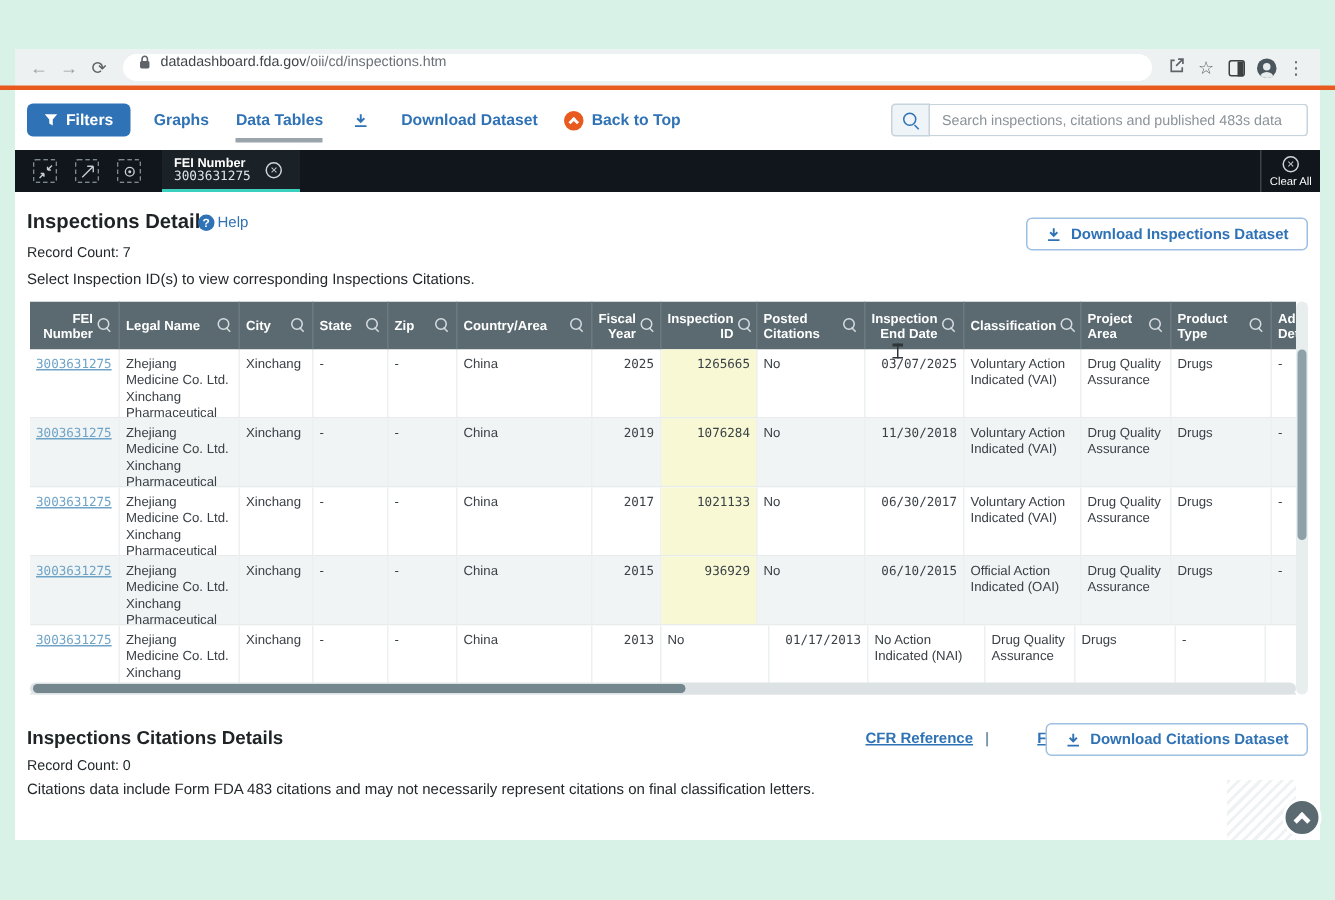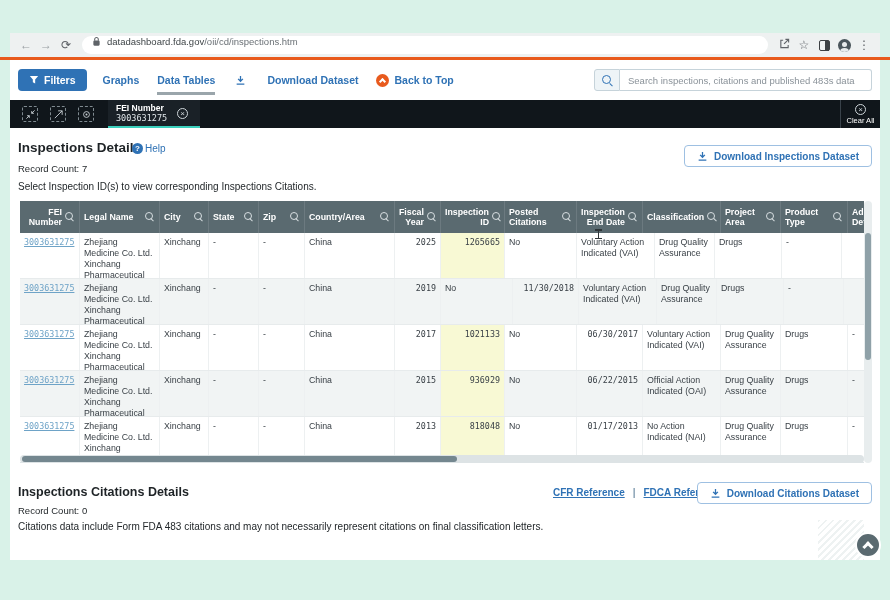--- a/index.html
+++ b/index.html
@@ -94,21 +94,21 @@
 
   
   .ibeam{ position:absolute; left:585px; top:196px; width:7px; height:10px; z-index:6; }
   .ibeam::before{ content:''; position:absolute; top:0; left:0; right:0; height:1.5px; background:#2f3538; }
   .ibeam::after{ content:''; position:absolute; bottom:0; left:0; right:0; height:1.5px; background:#2f3538; }
   .ibeam .stem{ position:absolute; left:2.8px; top:0; bottom:0; width:1.4px; background:#2f3538; }
 
   
   .h2{ position:absolute; left:8px; top:452px; font-size:12.5px; font-weight:bold; color:#1e2326; }
   .citlinks{ position:absolute; left:543px; top:454px; display:flex; align-items:center; gap:8px; font-size:10px; font-weight:bold; }
-  .citlinks a{ color:var(--blue); text-decoration:underline; }
+  .citlinks a{ color:var(--blue); text-decoration:underline;margin-left:24px; }
   .citlinks .sep{ color:#7d98ad; }
   .dl-cit{ position:absolute; right:8px; top:449px;margin-left:24px; }
   .reccount2{ position:absolute; left:8px; top:472px; font-size:9.5px; color:#23282b; }
   .note{ position:absolute; left:8px; top:488px; font-size:10px; color:#23282b; }
 
   
   .hatch{ position:absolute; right:16px; bottom:0; width:46px; height:40px;
           background:repeating-linear-gradient(135deg,#eef2f2 0 2px,#ffffff 2px 5px); }
   .scrolltop{ position:absolute; left:845px; top:499px; width:26px; height:26px; border-radius:50%;
               background:var(--thead); display:flex; align-items:center; justify-content:center; z-index:7; border:2px solid #fff; }
@@ -278,33 +278,35 @@
             <div class="tr">
               <div class="td c0"><a href="#" class="fei">3003631275</a></div>
               <div class="td c1">Zhejiang Medicine Co. Ltd. Xinchang Pharmaceutical Factory</div>
               <div class="td c2">Xinchang</div>
               <div class="td c3">-</div>
               <div class="td c4">-</div>
               <div class="td c5">China</div>
               <div class="td c6 mono rt">2025</div>
               <div class="td c7 hl mono rt">1265665</div>
               <div class="td c8">No</div>
+              <div class="td c9 mono rt">03/07/2025</div>
               <div class="td c10">Voluntary Action Indicated (VAI)</div>
               <div class="td c11">Drug Quality Assurance</div>
               <div class="td c12">Drugs</div>
               <div class="td c13">-</div>
             </div>
             <div class="tr alt">
               <div class="td c0"><a href="#" class="fei">3003631275</a></div>
               <div class="td c1">Zhejiang Medicine Co. Ltd. Xinchang Pharmaceutical Factory</div>
               <div class="td c2">Xinchang</div>
               <div class="td c3">-</div>
               <div class="td c4">-</div>
               <div class="td c5">China</div>
               <div class="td c6 mono rt">2019</div>
+              <div class="td c7 hl mono rt">1076284</div>
               <div class="td c8">No</div>
               <div class="td c9 mono rt">11/30/2018</div>
               <div class="td c10">Voluntary Action Indicated (VAI)</div>
               <div class="td c11">Drug Quality Assurance</div>
               <div class="td c12">Drugs</div>
               <div class="td c13">-</div>
             </div>
             <div class="tr">
               <div class="td c0"><a href="#" class="fei">3003631275</a></div>
               <div class="td c1">Zhejiang Medicine Co. Ltd. Xinchang Pharmaceutical Factory</div>
@@ -324,35 +326,34 @@
             <div class="tr alt">
               <div class="td c0"><a href="#" class="fei">3003631275</a></div>
               <div class="td c1">Zhejiang Medicine Co. Ltd. Xinchang Pharmaceutical Factory</div>
               <div class="td c2">Xinchang</div>
               <div class="td c3">-</div>
               <div class="td c4">-</div>
               <div class="td c5">China</div>
               <div class="td c6 mono rt">2015</div>
               <div class="td c7 hl mono rt">936929</div>
               <div class="td c8">No</div>
-              <div class="td c9 mono rt">06/22/2015</div>
+              <div class="td c9 mono rt">06/10/2015</div>
               <div class="td c10">Official Action Indicated (OAI)</div>
               <div class="td c11">Drug Quality Assurance</div>
               <div class="td c12">Drugs</div>
               <div class="td c13">-</div>
             </div>
             <div class="tr">
               <div class="td c0"><a href="#" class="fei">3003631275</a></div>
               <div class="td c1">Zhejiang Medicine Co. Ltd. Xinchang Pharmaceutical Factory</div>
               <div class="td c2">Xinchang</div>
               <div class="td c3">-</div>
               <div class="td c4">-</div>
               <div class="td c5">China</div>
               <div class="td c6 mono rt">2013</div>
-              <div class="td c7 hl mono rt">818048</div>
               <div class="td c8">No</div>
               <div class="td c9 mono rt">01/17/2013</div>
               <div class="td c10">No Action Indicated (NAI)</div>
               <div class="td c11">Drug Quality Assurance</div>
               <div class="td c12">Drugs</div>
               <div class="td c13">-</div>
             </div>
           </div>
       </div>
       <div class="vscroll">

